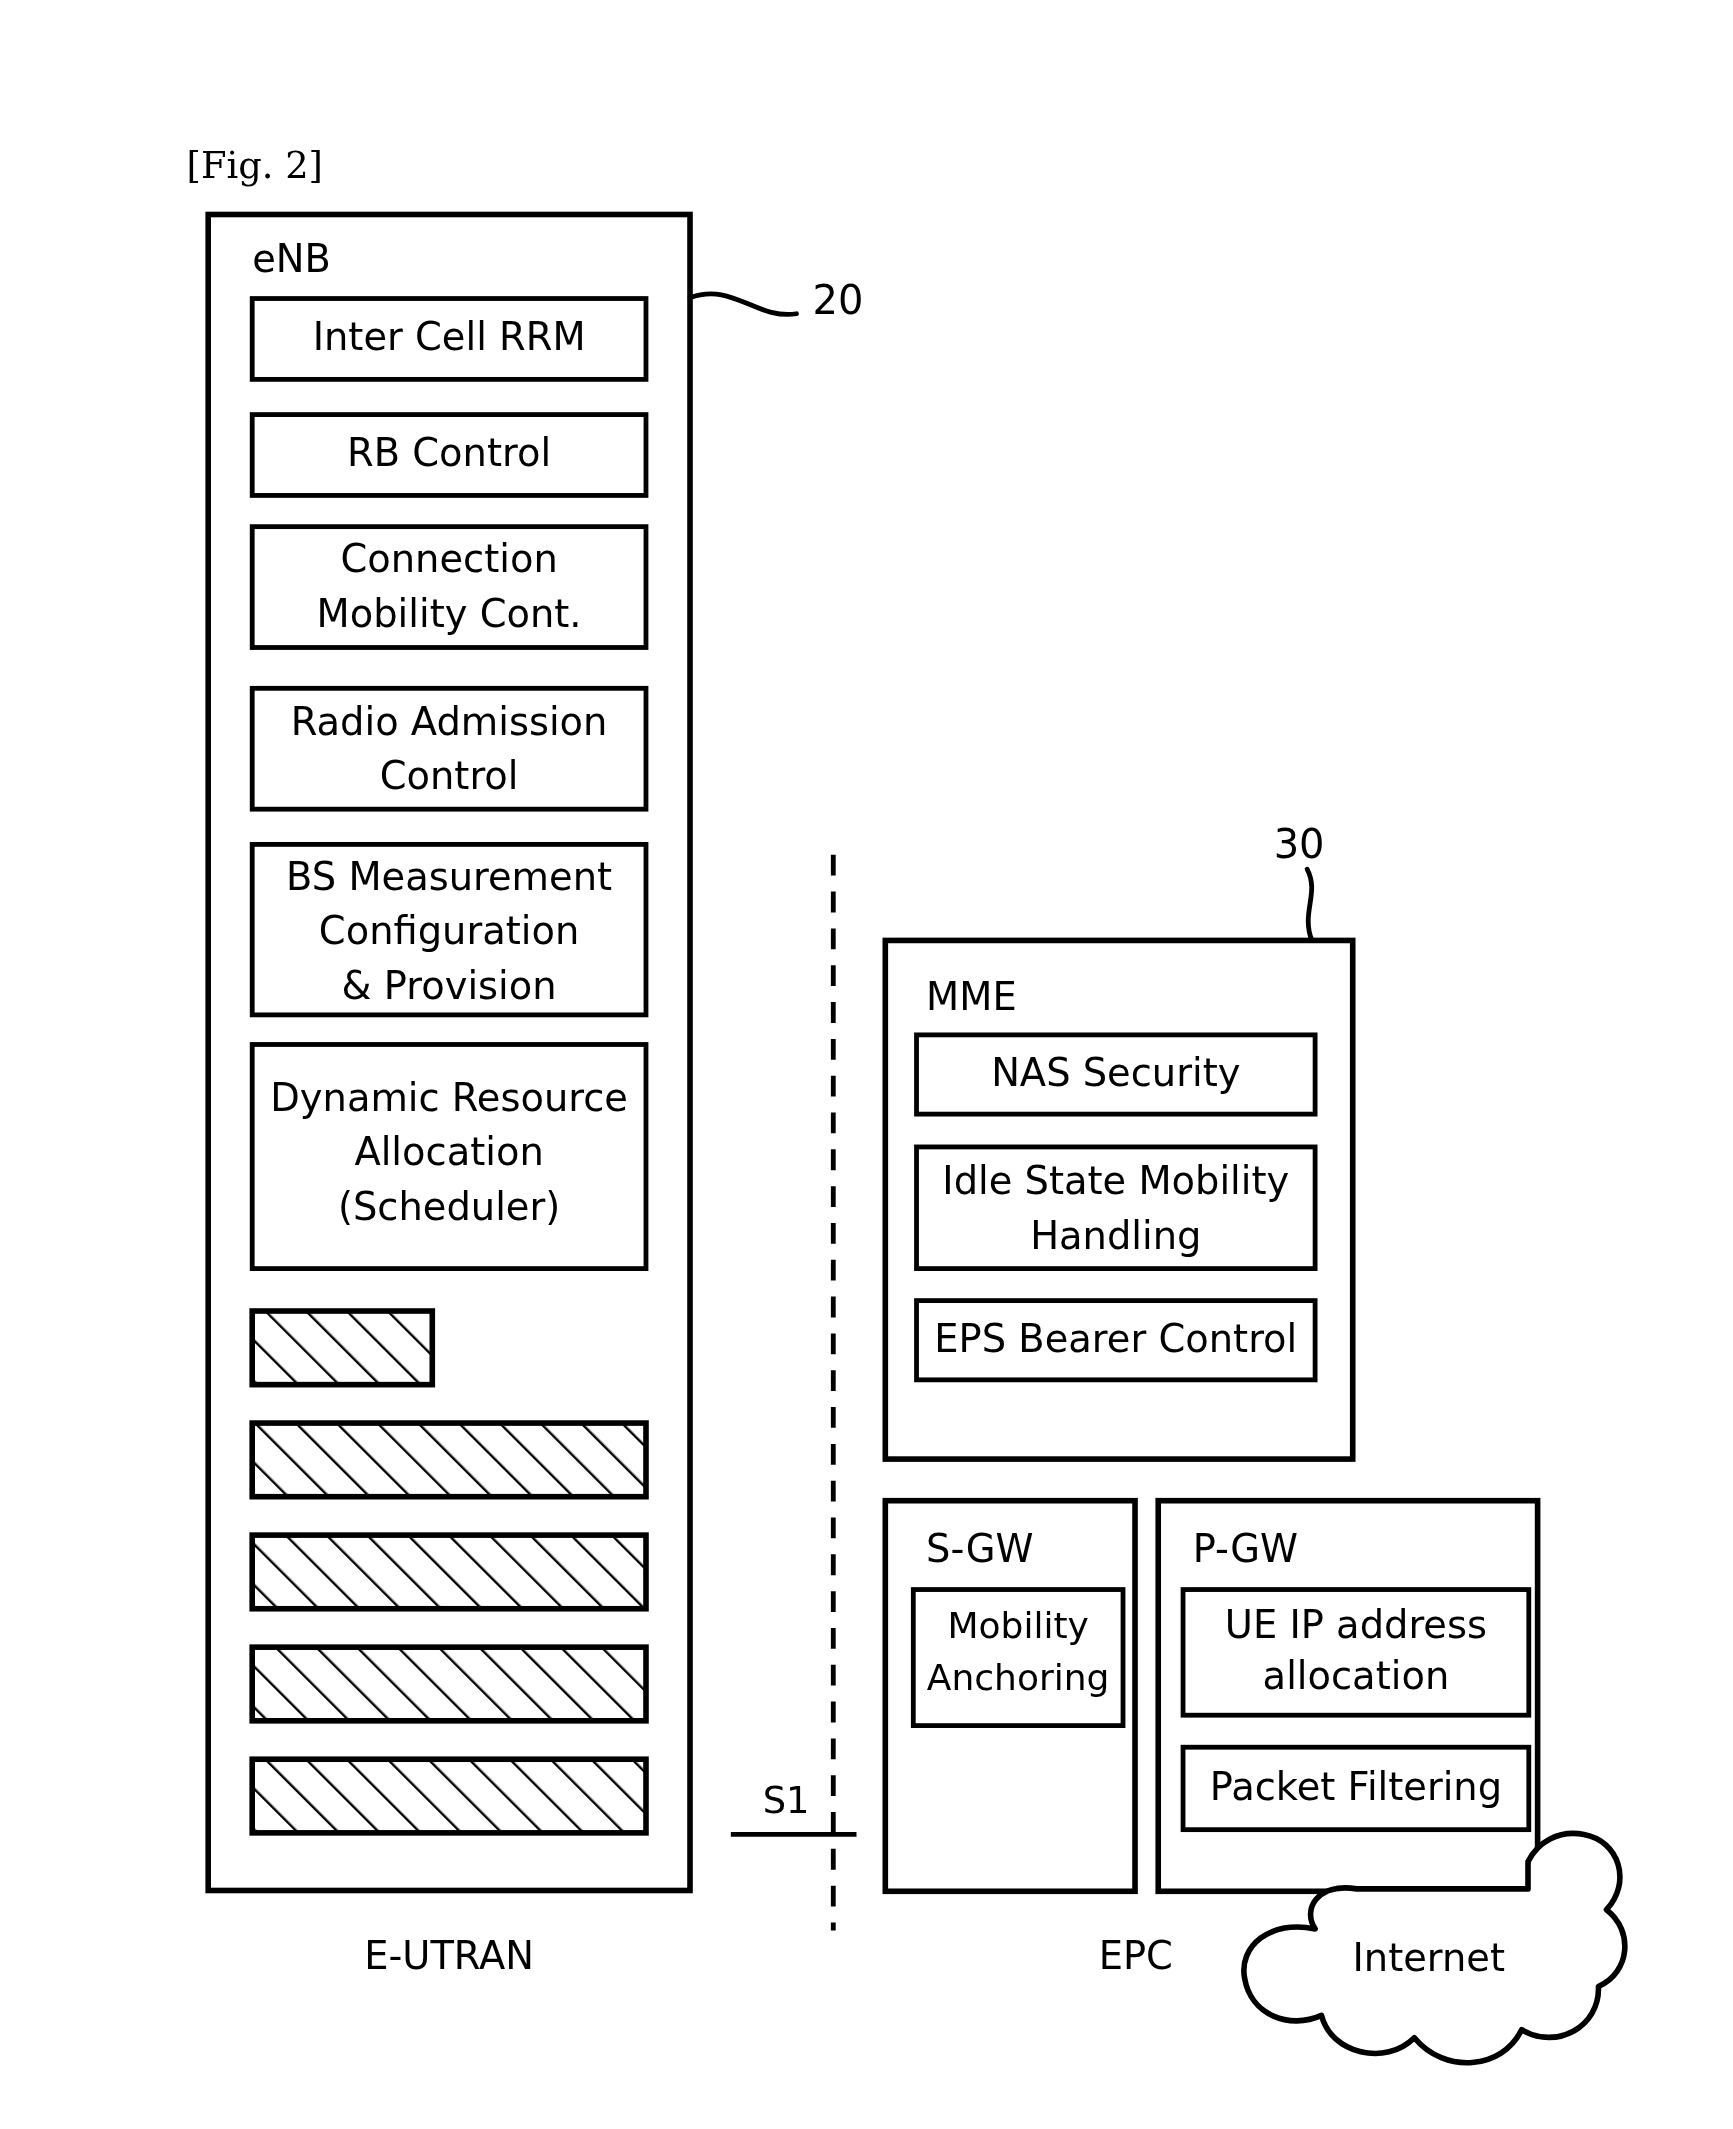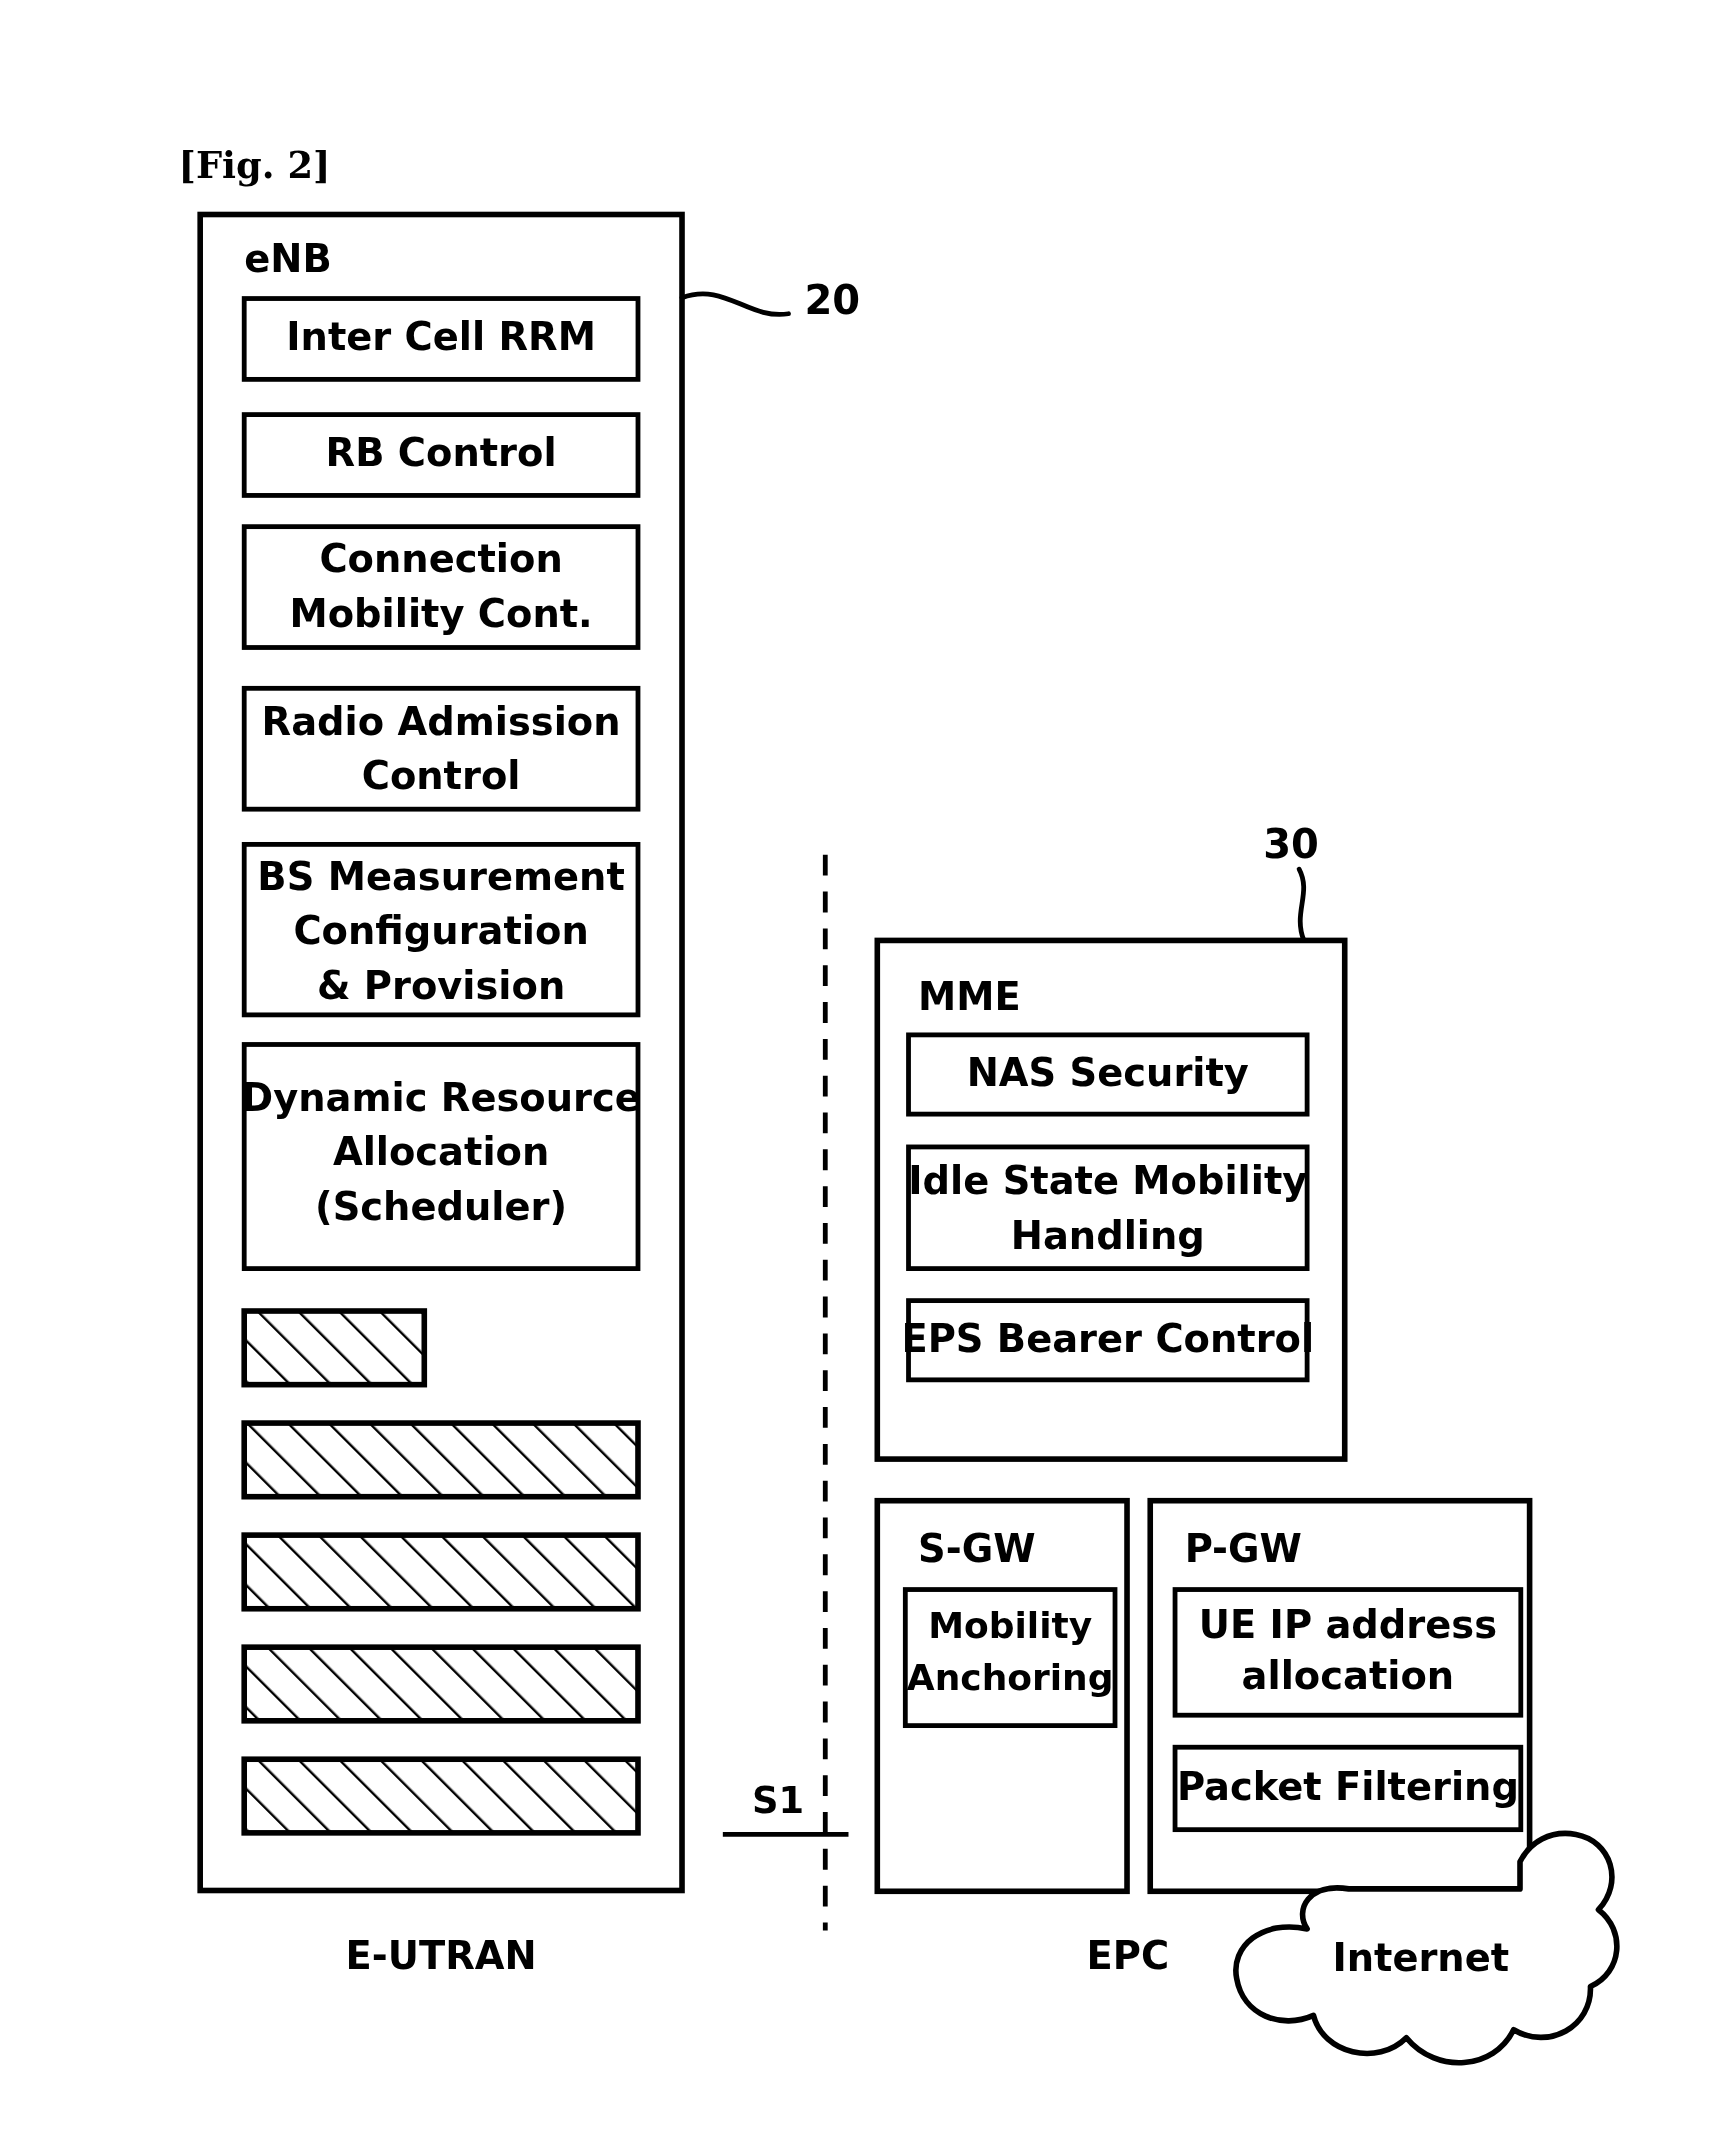--- a/index.html
+++ b/index.html
@@ -9,25 +9,24 @@
   }
   body {
     width: 1733px;
     height: 2129px;
     position: relative;
     font-family: "DejaVu Sans", sans-serif;
     overflow: hidden;
   }
   #figure-root {
     position: absolute;
-    left: 4px;
+    left: 12px;
     top: 0;
     width: 1428px;
     height: 2129px;
-    font-weight: bold;
   }
   svg.diagram {
     display: block;
     width: 1733px;
     height: 2129px;
   }
   .box-stroke {
     fill: #ffffff;
     stroke: #000000;
     stroke-width: 7;

